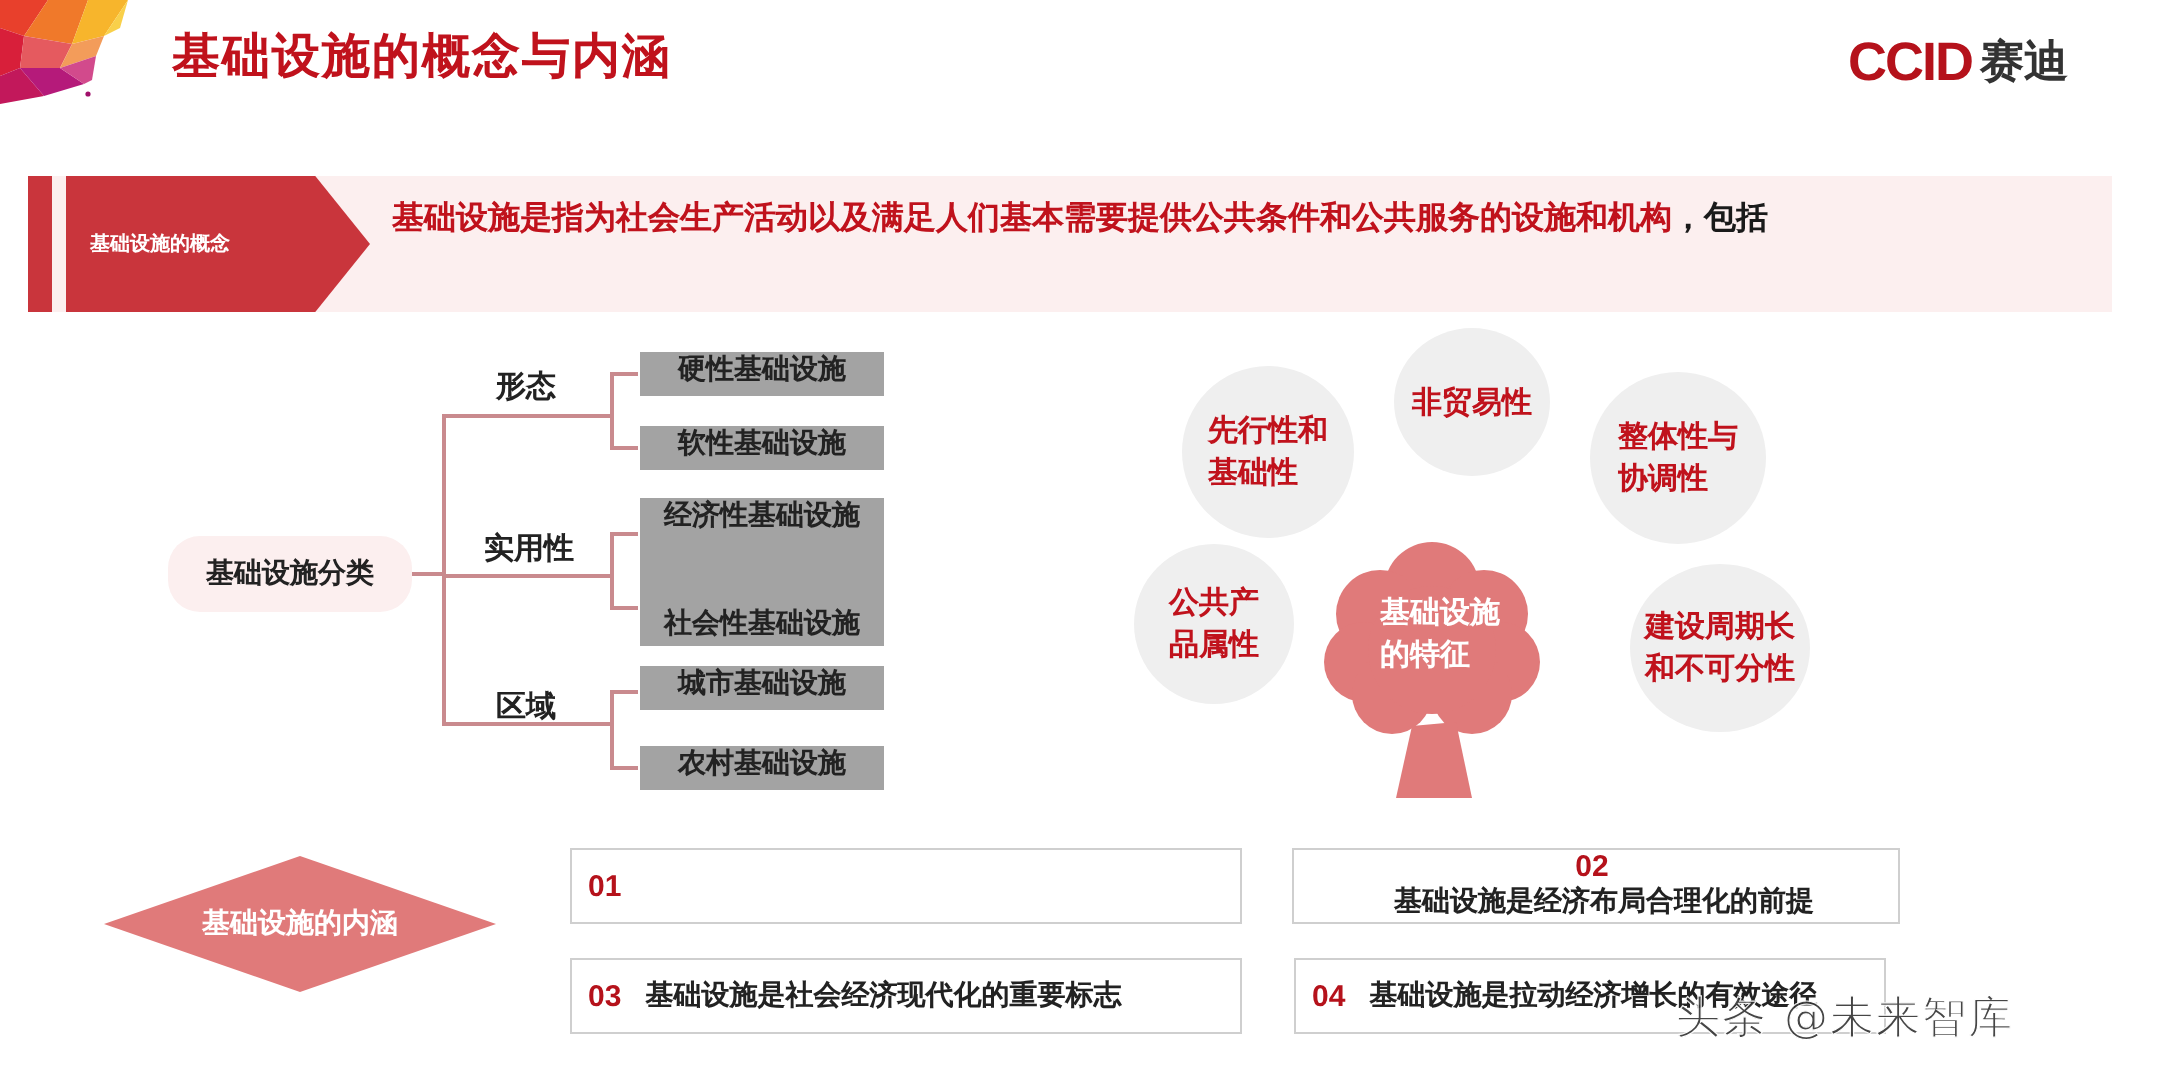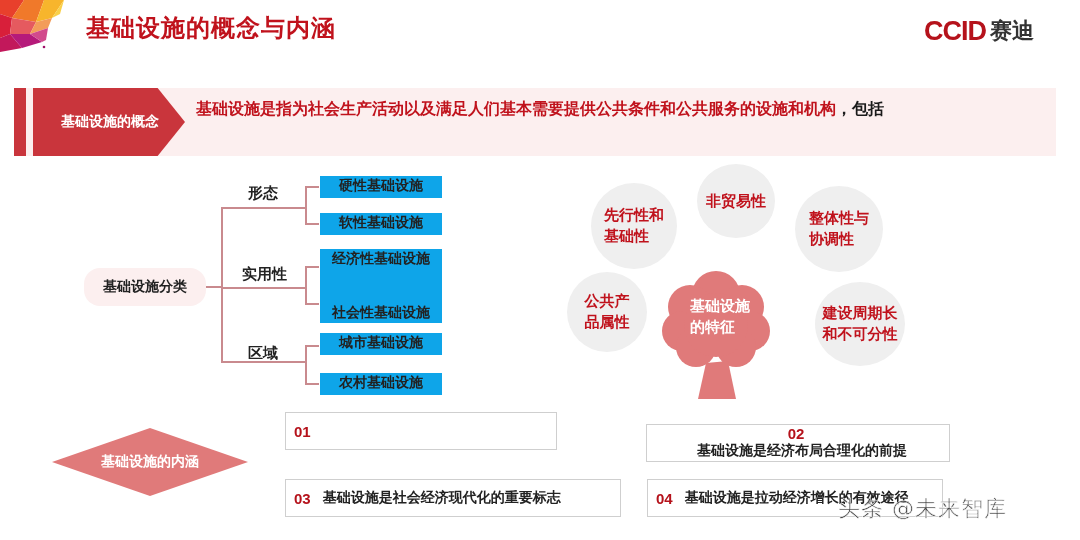--- a/index.html
+++ b/index.html
@@ -12,30 +12,30 @@
   .page-title { left: 86px; top: 12px; font-size: 24px; font-weight: bold; color: #c0121c; letter-spacing: 1px; }
   .brand { left: 924px; top: 16px; height: 30px; display: flex; align-items: center; gap: 4px; }
   .brand-ccid { font-family: "Liberation Sans", sans-serif; font-weight: bold; font-size: 27px; color: #b5121b; letter-spacing: -1px; text-align: center; }
   .brand-cn { font-size: 22px; color: #333; font-weight: bold; }
 
   
   .concept-bg { left: 14px; top: 88px; width: 1042px; height: 68px; background: #fcefef; }
   .concept-bar { left: 14px; top: 88px; width: 12px; height: 68px; background: #c9353c; }
   .concept-tag { left: 33px; top: 88px; width: 152px; height: 68px; background: #c9353c;
                  clip-path: polygon(0 0, 82% 0, 100% 50%, 82% 100%, 0 100%);
-                 color: #fff; font-size: 14px; font-weight: bold; display: flex; align-items: center; padding-left: 28px; }
+                 color: #fff; font-size: 10px; font-weight: bold; display: flex; align-items: center; padding-left: 12px; }
   .concept-text { left: 196px; top: 94px; width: 850px; font-size: 16px; font-weight: bold; line-height: 29px; color: #1a1a1a; }
   .concept-text .hl { color: #c0121c; }
 
   
   .tree-root { left: 84px; top: 268px; width: 122px; height: 38px; background: #fcefef; border-radius: 16px;
                font-size: 14px; font-weight: bold; color: #222; display: flex; align-items: center; justify-content: center; }
   .line { background: #c98a8e; }
   .tree-cat { font-size: 15px; font-weight: bold; color: #222; }
-  .tree-leaf { background: #0ea5e9; font-size: 14px; font-weight: bold; color: #222; text-align: center; line-height: 18px; }
+  .tree-leaf { background: #a3a3a3; font-size: 14px; font-weight: bold; color: #222; text-align: center; line-height: 18px; }
 
   
   .bubble { border-radius: 50%; background: #efefef; color: #c0121c; font-weight: bold; font-size: 15px;
             display: flex; align-items: center; justify-content: center; text-align: left; line-height: 21px; }
   .tree-shape { left: 660px; top: 265px; width: 112px; height: 136px; }
   .tree-label { left: 690px; top: 296px; width: 80px; font-size: 15px; color: #fff; font-weight: bold; line-height: 21px; }
 
   
   .diamond { left: 52px; top: 428px; width: 196px; height: 68px; background: #e07a7a;
              clip-path: polygon(50% 0, 100% 50%, 50% 100%, 0 50%); color: #fff; font-size: 14px; font-weight: bold;
@@ -145,21 +145,21 @@
     <polygon points="46,98 68,96 76,134 38,134"></polygon>
   </g>
 </svg>
 <div class="abs tree-label">
   <div>基础设施</div>
   <div>的特征</div>
 </div>
 
 <div class="abs diamond">基础设施的内涵</div>
 
-<div class="abs c-item" style="left:285px;top:412px;width:272px;">
+<div class="abs c-item" style="left:285px;top:424px;width:336px;">
   <span class="c-num">01</span>
 </div>
 <div class="abs c-item" style="left:646px;top:424px;width:304px;flex-direction:column;">
   <span class="c-num">02</span>
   <span>基础设施是经济布局合理化的前提</span>
 </div>
 <div class="abs c-item" style="left:285px;top:479px;width:336px;">
   <span class="c-num">03</span>
   <span>基础设施是社会经济现代化的重要标志</span>
 </div>

